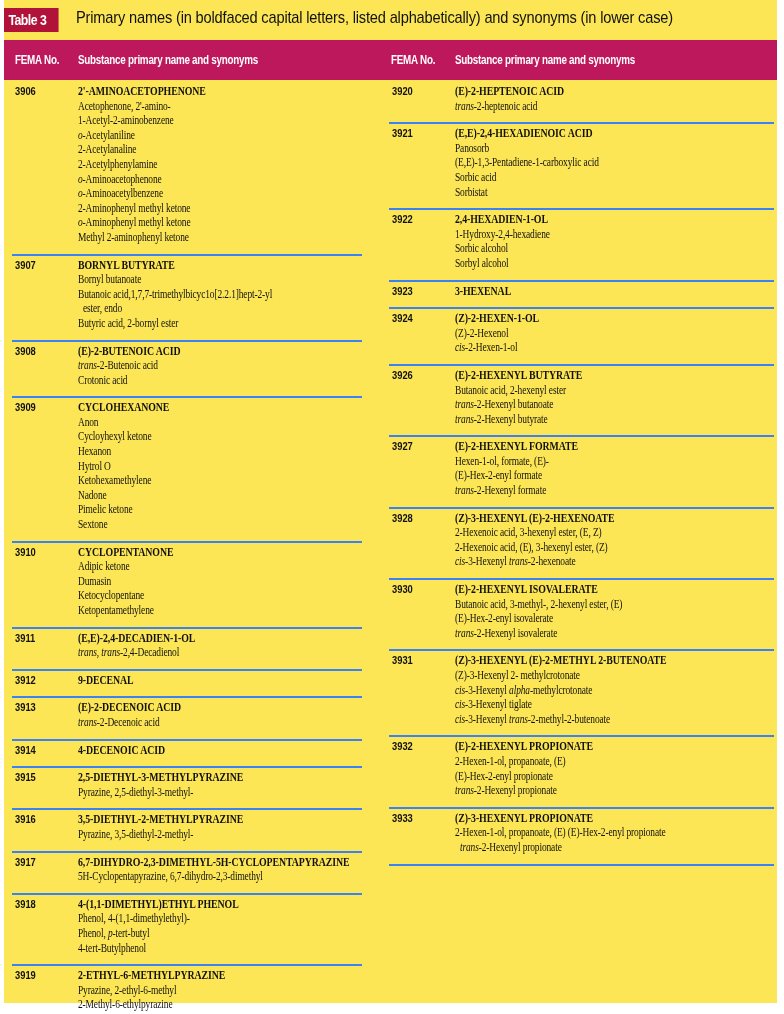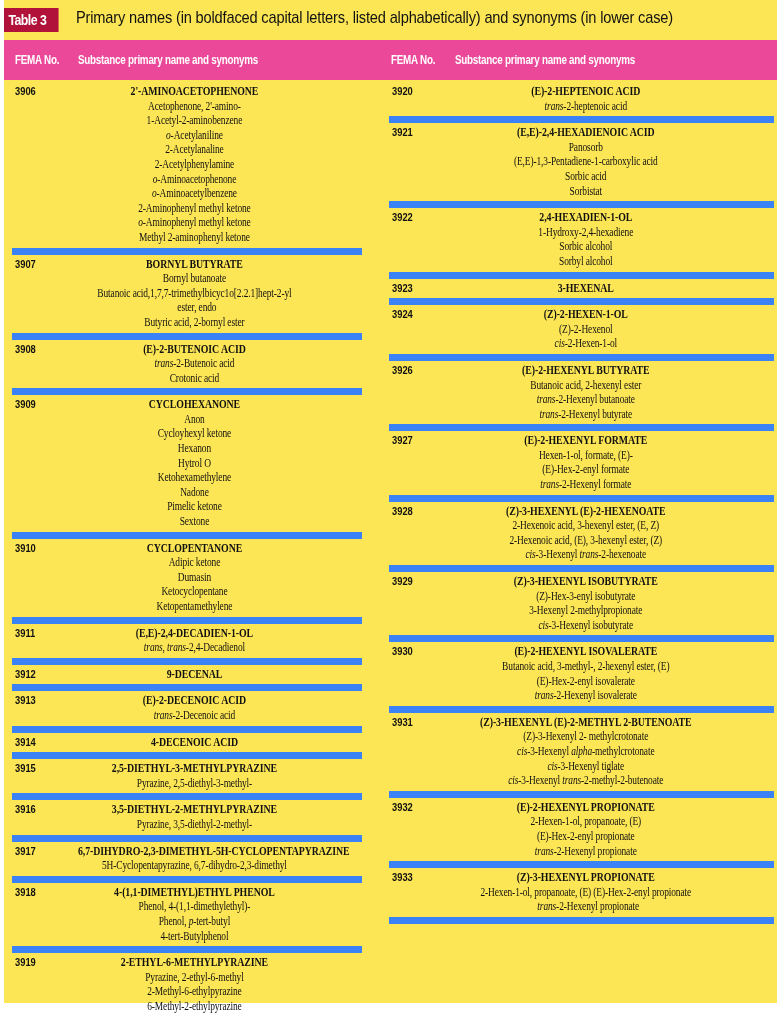--- a/index.html
+++ b/index.html
@@ -4,27 +4,27 @@
 <style>
   html, body { margin: 0; padding: 0; background: #ffffff; }
   body { width: 784px; height: 1014px; position: relative; overflow: hidden;
          font-family: "Liberation Sans", sans-serif; color: #111; }
   .panel { position: absolute; left: 4px; top: 0; width: 773px; height: 1003px; background: #fde655; }
   .title-bar { position: absolute; left: 4px; top: 6px; height: 28px; display: flex; align-items: center; }
   .badge { background: #b0123a; color: #fff; font-weight: bold; font-size: 14px; height: 24px; line-height: 24px;
            padding: 0 5px; letter-spacing: -0.6px; transform: scaleX(0.88); transform-origin: left center; width: 62px; box-sizing: border-box; }
   .title-text { position: absolute; left: 72px; top: 0; font-size: 17px; line-height: 24px; white-space: nowrap; color: #111;
                 transform: scaleX(0.86); transform-origin: left center; letter-spacing: -0.2px; }
-  .thead { position: absolute; left: 4px; top: 40px; width: 773px; height: 40px; background: #ec4899; color: #fff; text-align: center; }
+  .thead { position: absolute; left: 4px; top: 40px; width: 773px; height: 40px; background: #be185d; color: #fff; text-align: center; }
   .th { position: absolute; top: 0; line-height: 40px; font-size: 12px; font-weight: bold; white-space: nowrap;
         transform: scaleX(0.82); transform-origin: left center; letter-spacing: -0.3px; }
   .col { position: absolute; top: 82px; }
   .col.left { left: 12px; width: 350px; }
   .col.right { left: 389px; width: 385px; }
-  .row { position: relative; border-bottom: 7px solid #3b82f6; padding: 2px 0 3px 0; text-align: center; }
+  .row { position: relative; border-bottom: 2px solid #3b82f6; padding: 2px 0 9px 0; }
   .fema { position: absolute; left: 3px; top: 2px; font-size: 11px; font-weight: bold; line-height: 14.6px;
           transform: scaleX(0.85); transform-origin: left top; }
   .names { margin-left: 66px; font-family: Liberation Serif, serif; }
   .primary { font-size: 12px; font-weight: bold; line-height: 14.6px; white-space: nowrap;
              transform: scaleX(0.82); transform-origin: left top; letter-spacing: -0.1px; }
   .syn { font-size: 11.5px; line-height: 14.6px; white-space: nowrap; transform: scaleX(0.82); transform-origin: left top; letter-spacing: -0.15px; }
   .syn.indent { padding-left: 6px; }
   .syn i { font-style: italic; }
 </style>
 </head>
@@ -231,29 +231,20 @@
     <div class="row">
       <div class="fema">3928</div>
       <div class="names">
         <div class="primary">(Z)-3-HEXENYL (E)-2-HEXENOATE</div>
         <div class="syn">2-Hexenoic acid, 3-hexenyl ester, (E, Z)</div>
         <div class="syn">2-Hexenoic acid, (E), 3-hexenyl ester, (Z)</div>
         <div class="syn"><i>cis</i>-3-Hexenyl <i>trans</i>-2-hexenoate</div>
       </div>
     </div>
     <div class="row">
-      <div class="fema">3929</div>
-      <div class="names">
-        <div class="primary">(Z)-3-HEXENYL ISOBUTYRATE</div>
-        <div class="syn">(Z)-Hex-3-enyl isobutyrate</div>
-        <div class="syn">3-Hexenyl 2-methylpropionate</div>
-        <div class="syn"><i>cis</i>-3-Hexenyl isobutyrate</div>
-      </div>
-    </div>
-    <div class="row">
       <div class="fema">3930</div>
       <div class="names">
         <div class="primary">(E)-2-HEXENYL ISOVALERATE</div>
         <div class="syn">Butanoic acid, 3-methyl-, 2-hexenyl ester, (E)</div>
         <div class="syn">(E)-Hex-2-enyl isovalerate</div>
         <div class="syn"><i>trans</i>-2-Hexenyl isovalerate</div>
       </div>
     </div>
     <div class="row">
       <div class="fema">3931</div>

